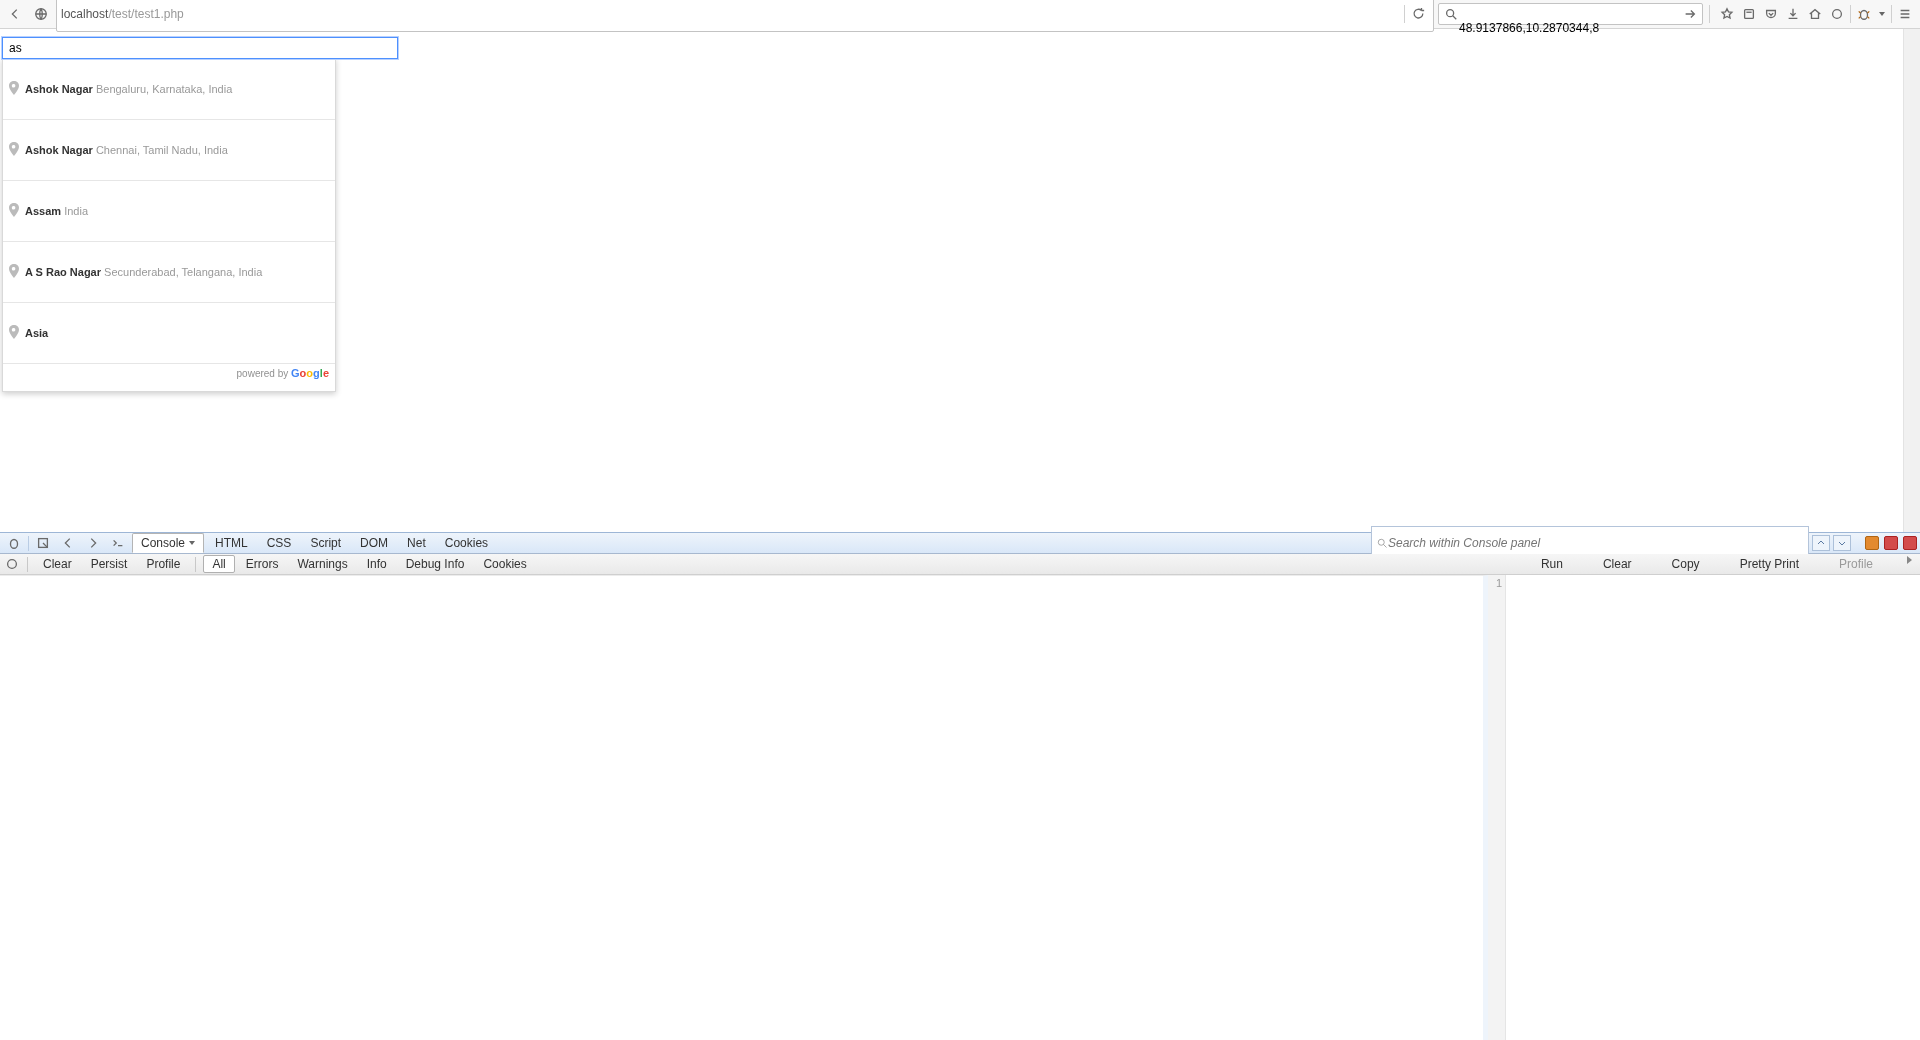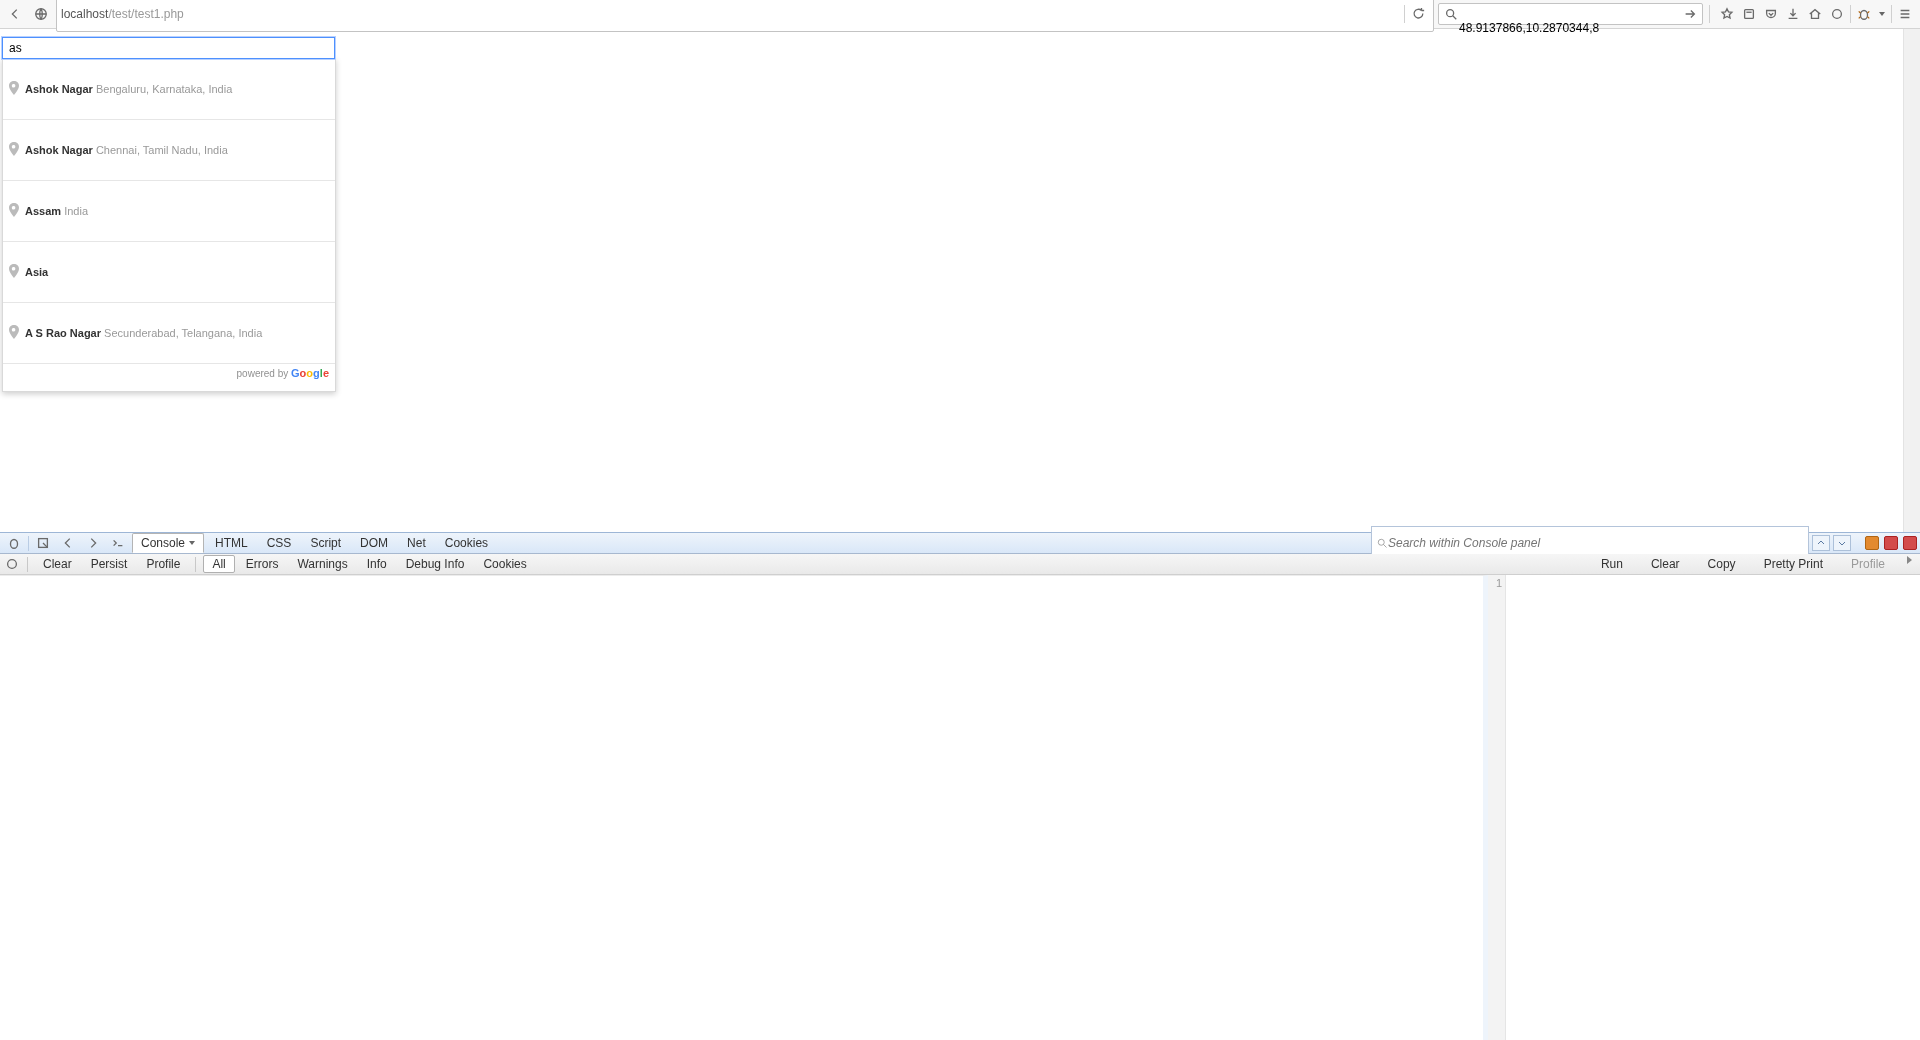--- a/index.html
+++ b/index.html
@@ -13,21 +13,21 @@
   .urlbar-wrap input { flex:1; border:none; outline:none; font-size:12px; height:18px; background:transparent; }
   .urlbar-pre { font-size:12px; color:#555; }
   .urlbar-sub { font-size:12px; color:#999; }
   .searchbar { display:flex; align-items:center; width:265px; background:#fff; border:1px solid #c3c3c3; border-radius:2px; height:22px; padding:0 4px; }
   .searchbar input { flex:1; border:none; outline:none; font-size:12px; height:30px; background:transparent;margin-top:28px; }
   .sep { width:1px; height:18px; background:#d0d0d0; margin:0 2px; }
   .toolbar-group { display:flex; align-items:center; }
 
   
   .page { position:relative; padding:8px 0 0 2px; }
-  .ac-input { width:333px; height:22px; border:1px solid #4d90fe; outline:1px solid #b8d1ff; font-size:12px; padding:2px 6px; font-family:Arial,sans-serif; }
+  .ac-input { width:396px; height:22px; border:1px solid #4d90fe; outline:1px solid #b8d1ff; font-size:12px; padding:2px 6px; font-family:Arial,sans-serif; }
   .ac-dd { width:334px; margin-top:-1px; background:#fff; border:1px solid #d9d9d9; box-shadow:0 2px 6px rgba(0,0,0,0.2); }
   .ac-row { display:flex; align-items:center; gap:6px; padding:22px 6px; border-top:1px solid #e6e6e6; font-family:Arial,sans-serif; font-size:11px; }
   .ac-row:first-child { border-top:none; }
   .ac-pin svg{ width:10px; height:14px; fill:#bbb; }
   .ac-row .m { font-weight:bold; color:#333; }
   .ac-row .s { color:#999; }
   .ac-foot { text-align:right; padding:3px 6px 12px; border-top:1px solid #e6e6e6; font-size:10px; color:#919191;}
   .glogo span{font-family:Arial,sans-serif;font-weight:bold;font-size:11px}
 
   
@@ -37,21 +37,21 @@
   .fb-tab.active { background:#fff; border:1px solid #b4b4b4; border-bottom:1px solid #fff; font-weight:normal; border-radius:2px 2px 0 0; display:flex; align-items:center; gap:4px;}
   .fb-search { margin-left:auto; display:flex; align-items:center; background:#fff; border:1px solid #b4c4da; width:438px; height:18px; padding:16px 4px; font-style:italic; color:#8d8d8d; }
   .fb-search input{ flex:1; border:none; outline:none; font-size:12px; font-style:italic; color:#8d8d8d; background:transparent;}
   .fb-arrow { width:18px; height:16px; background:#eef4fb; border:1px solid #acc0d9; display:flex; align-items:center; justify-content:center; }
   .fb-winbtn { width:14px; height:14px; border-radius:2px; background:#d34b4b; border:1px solid #a22; margin-left:2px; }
   .fb-winbtn.orange{background:#e38a2f;border-color:#b06513;}
   .fb-sub { display:flex; align-items:center; height:21px; background:linear-gradient(#f6f6f6,#e9e9e9); border-bottom:1px solid #cfcfcf; padding:0 4px; gap:3px; }
   .fb-sub .btn { padding:1px 8px; color:#333; }
   .fb-sub .btn.active { border:1px solid #b0b0b0; background:#fff; border-radius:2px; }
   .fb-sub .vsep { width:1px; height:15px; background:#c8c8c8; margin:0 4px; }
-  .fb-sub .right { margin-left:auto; display:flex; align-items:flex-start; gap:12px; padding-right:4px;}
+  .fb-sub .right { margin-left:auto; display:flex; align-items:flex-start; gap:24px; padding-right:4px;}
   .fb-sub .right .dim{color:#9a9a9a;}
   .fb-body { flex:1; display:flex; background:#fff; }
   .fb-left { flex:1; border-right:5px solid #eef4fb; border-top:1px solid #ececec; }
   .fb-right { width:432px; display:flex; }
   .fb-gutter { width:18px; background:#f3f3f3; border-right:1px solid #e5e5e5; text-align:right; padding:2px 3px; color:#9a9a9a; font-family:Consolas,monospace; font-size:11px;}
   .fb-code { flex:1; }
   .caret-down{width:0;height:0;border-left:3px solid transparent;border-right:3px solid transparent;border-top:4px solid #666;display:inline-block;}
   .tri-right{width:0;height:0;border-top:4px solid transparent;border-bottom:4px solid transparent;border-left:5px solid #888;display:inline-block;margin-left:2px;}
 
   
@@ -169,27 +169,27 @@
     <div class="ac-row">
       <span class="ac-pin"><svg viewBox="0 0 10 14">
             <path d="M5 0C2.2 0 0 2.1 0 4.7 0 8.2 5 14 5 14s5-5.8 5-9.3C10 2.1 7.8 0 5 0zm0 6.5A1.8 1.8 0 1 1 5 3a1.8 1.8 0 0 1 0 3.5z"></path>
           </svg></span>
       <span><span class="m">Assam</span> <span class="s">India</span></span>
     </div>
     <div class="ac-row">
       <span class="ac-pin"><svg viewBox="0 0 10 14">
             <path d="M5 0C2.2 0 0 2.1 0 4.7 0 8.2 5 14 5 14s5-5.8 5-9.3C10 2.1 7.8 0 5 0zm0 6.5A1.8 1.8 0 1 1 5 3a1.8 1.8 0 0 1 0 3.5z"></path>
           </svg></span>
+      <span><span class="m">A S Rao Nagar</span> <span class="s">Secunderabad, Telangana, India</span></span>
+    </div>
+    <div class="ac-row">
+      <span class="ac-pin"><svg viewBox="0 0 10 14">
+            <path d="M5 0C2.2 0 0 2.1 0 4.7 0 8.2 5 14 5 14s5-5.8 5-9.3C10 2.1 7.8 0 5 0zm0 6.5A1.8 1.8 0 1 1 5 3a1.8 1.8 0 0 1 0 3.5z"></path>
+          </svg></span>
       <span><span class="m">Asia</span> <span class="s"></span></span>
-    </div>
-    <div class="ac-row">
-      <span class="ac-pin"><svg viewBox="0 0 10 14">
-            <path d="M5 0C2.2 0 0 2.1 0 4.7 0 8.2 5 14 5 14s5-5.8 5-9.3C10 2.1 7.8 0 5 0zm0 6.5A1.8 1.8 0 1 1 5 3a1.8 1.8 0 0 1 0 3.5z"></path>
-          </svg></span>
-      <span><span class="m">A S Rao Nagar</span> <span class="s">Secunderabad, Telangana, India</span></span>
     </div>
     <div class="ac-foot">
       <span>powered by </span><span class="glogo"><span style="color:#4285F4">G</span><span style="color:#EA4335">o</span><span style="color:#FBBC05">o</span><span style="color:#4285F4">g</span><span style="color:#34A853">l</span><span style="color:#EA4335">e</span></span>
     </div>
   </div>
 </div>
 
 <div class="rscroll"></div>
 
 <div class="fb">

